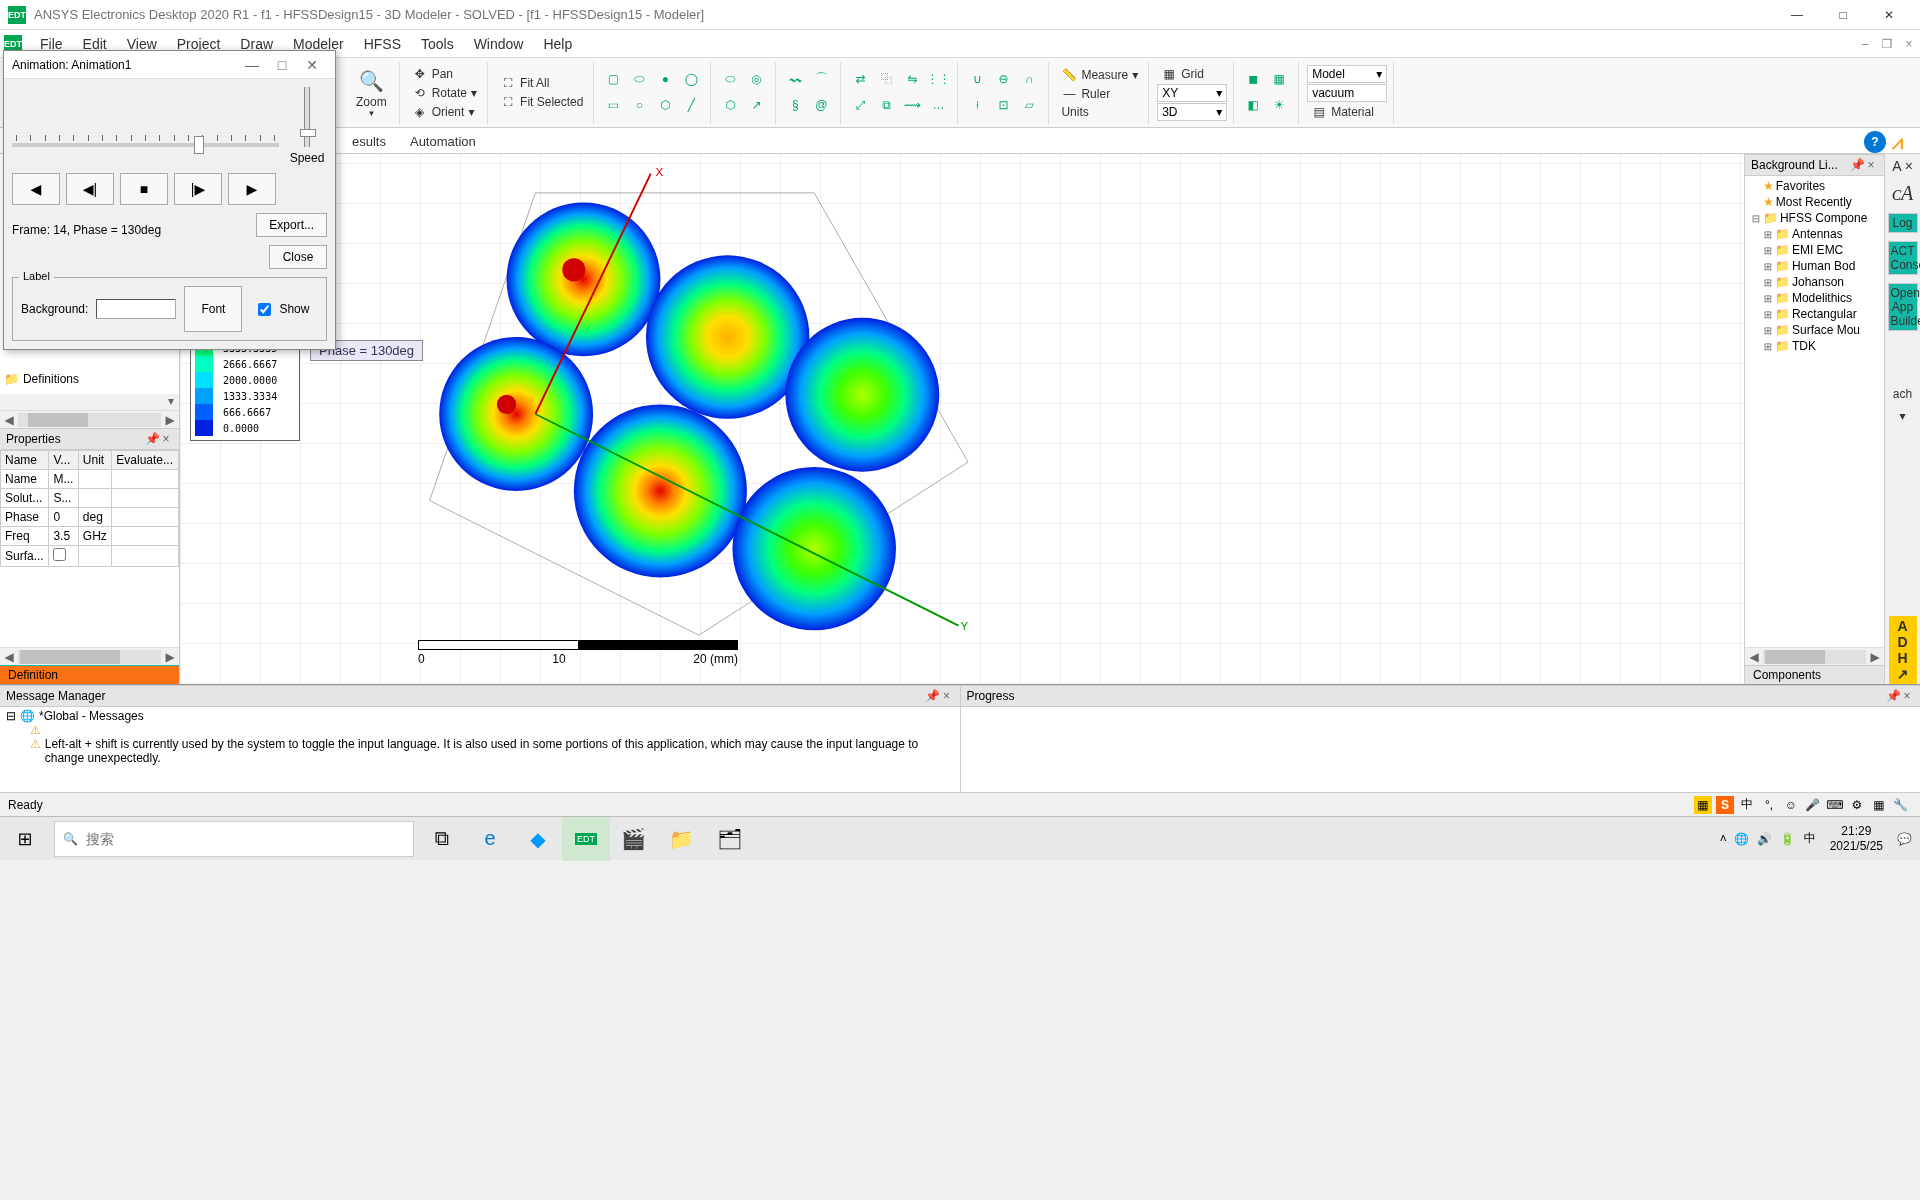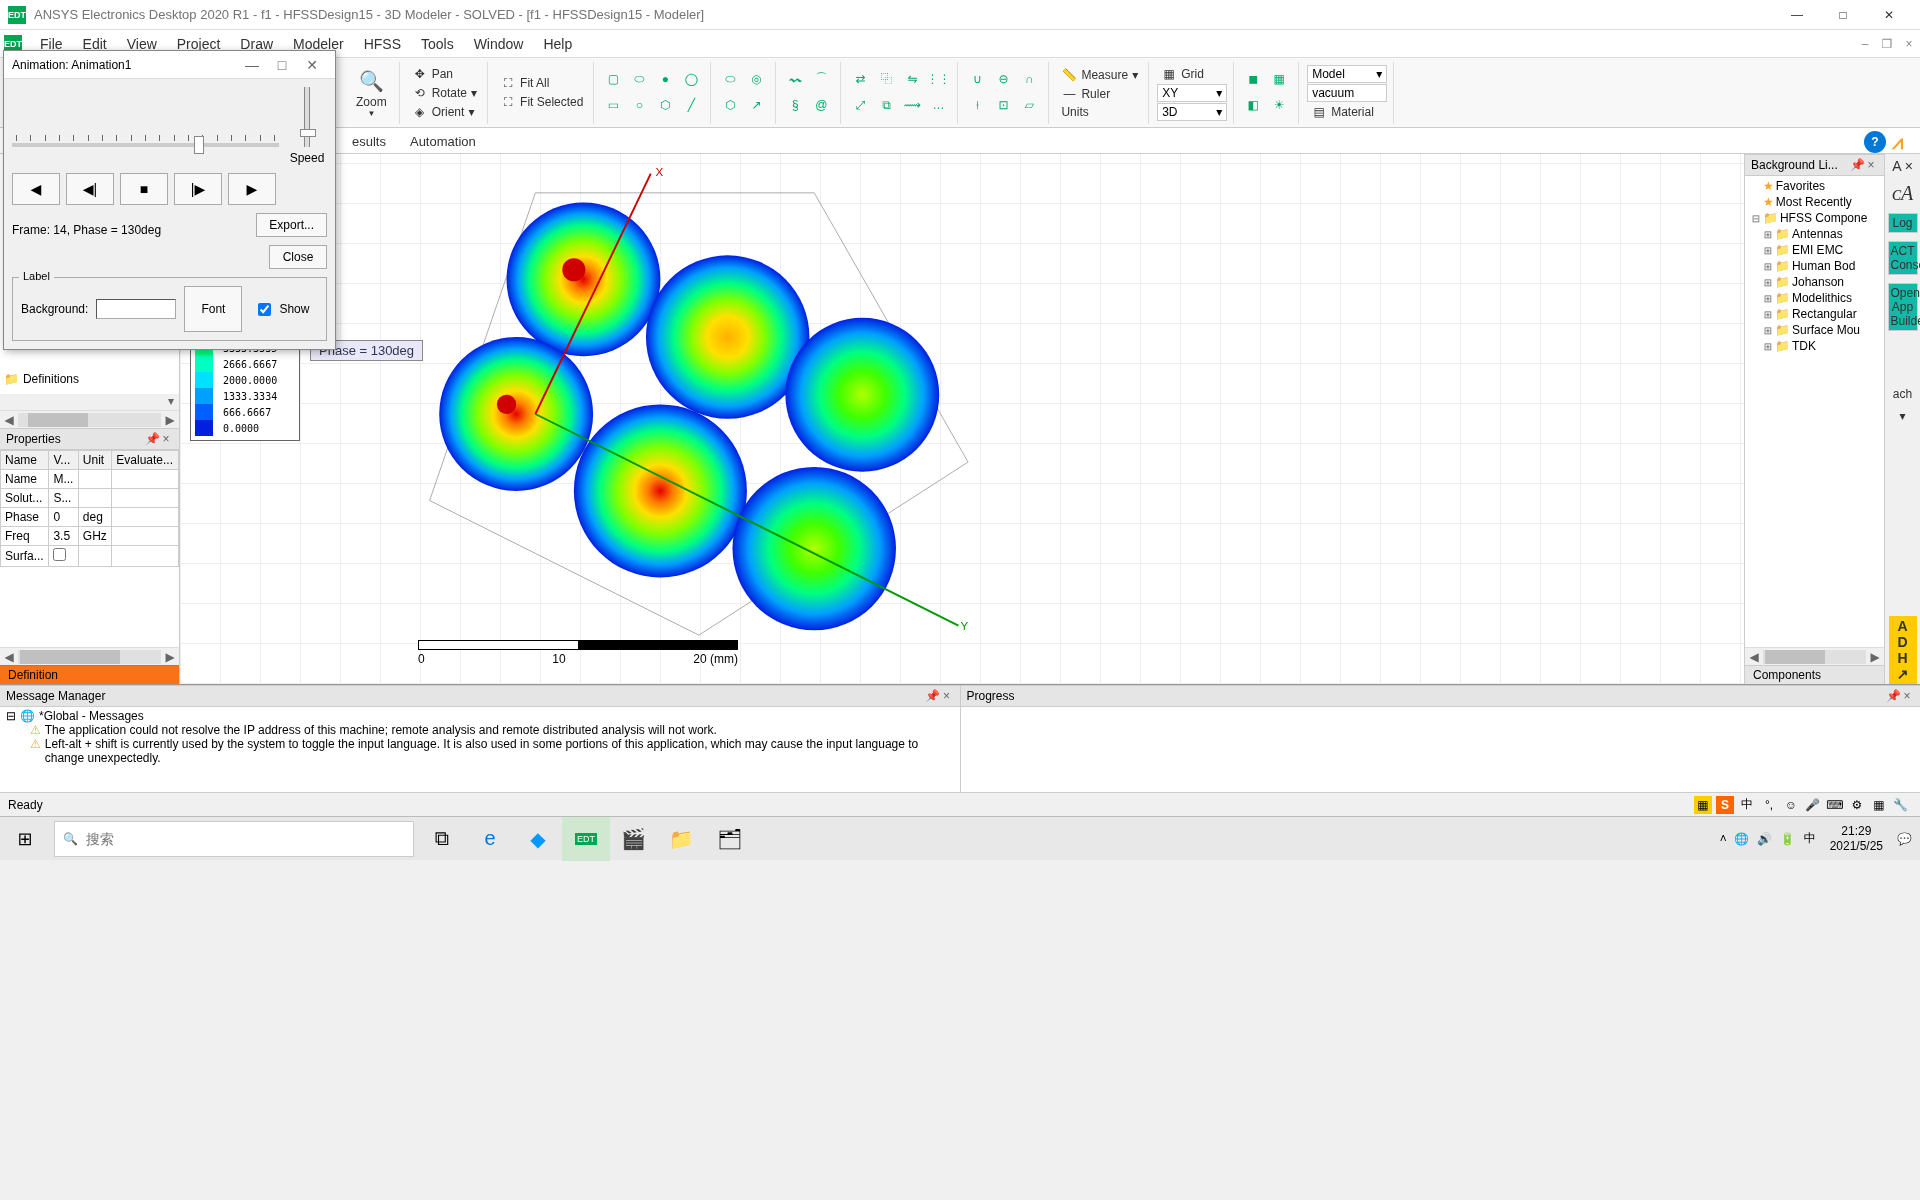--- a/index.html
+++ b/index.html
@@ -619,21 +619,20 @@
       <span class="close">×</span>
     </div>
     <div class="msg-body">
       <div class="msg-line">
           <span>⊟</span>
           <span style="color:#00a651;">🌐</span>
           <span>*Global - Messages</span>
         </div>
       <div class="msg-line" style="padding-left:24px;">
           <span class="warn">⚠</span>
-          <span>The application could not resolve the IP address of this machine; remote analysis and remote distributed analysis will not work.</span>
         </div>
       <div class="msg-line" style="padding-left:24px;">
           <span class="warn">⚠</span>
           <span>Left-alt + shift is currently used by the system to toggle the input language. It is also used in some portions of this application, which may cause the input language to change unexpectedly.</span>
         </div>
     </div>
   </div>
   <div class="prog-pane">
     <div class="panel-header">
       <span class="title">Progress</span>

